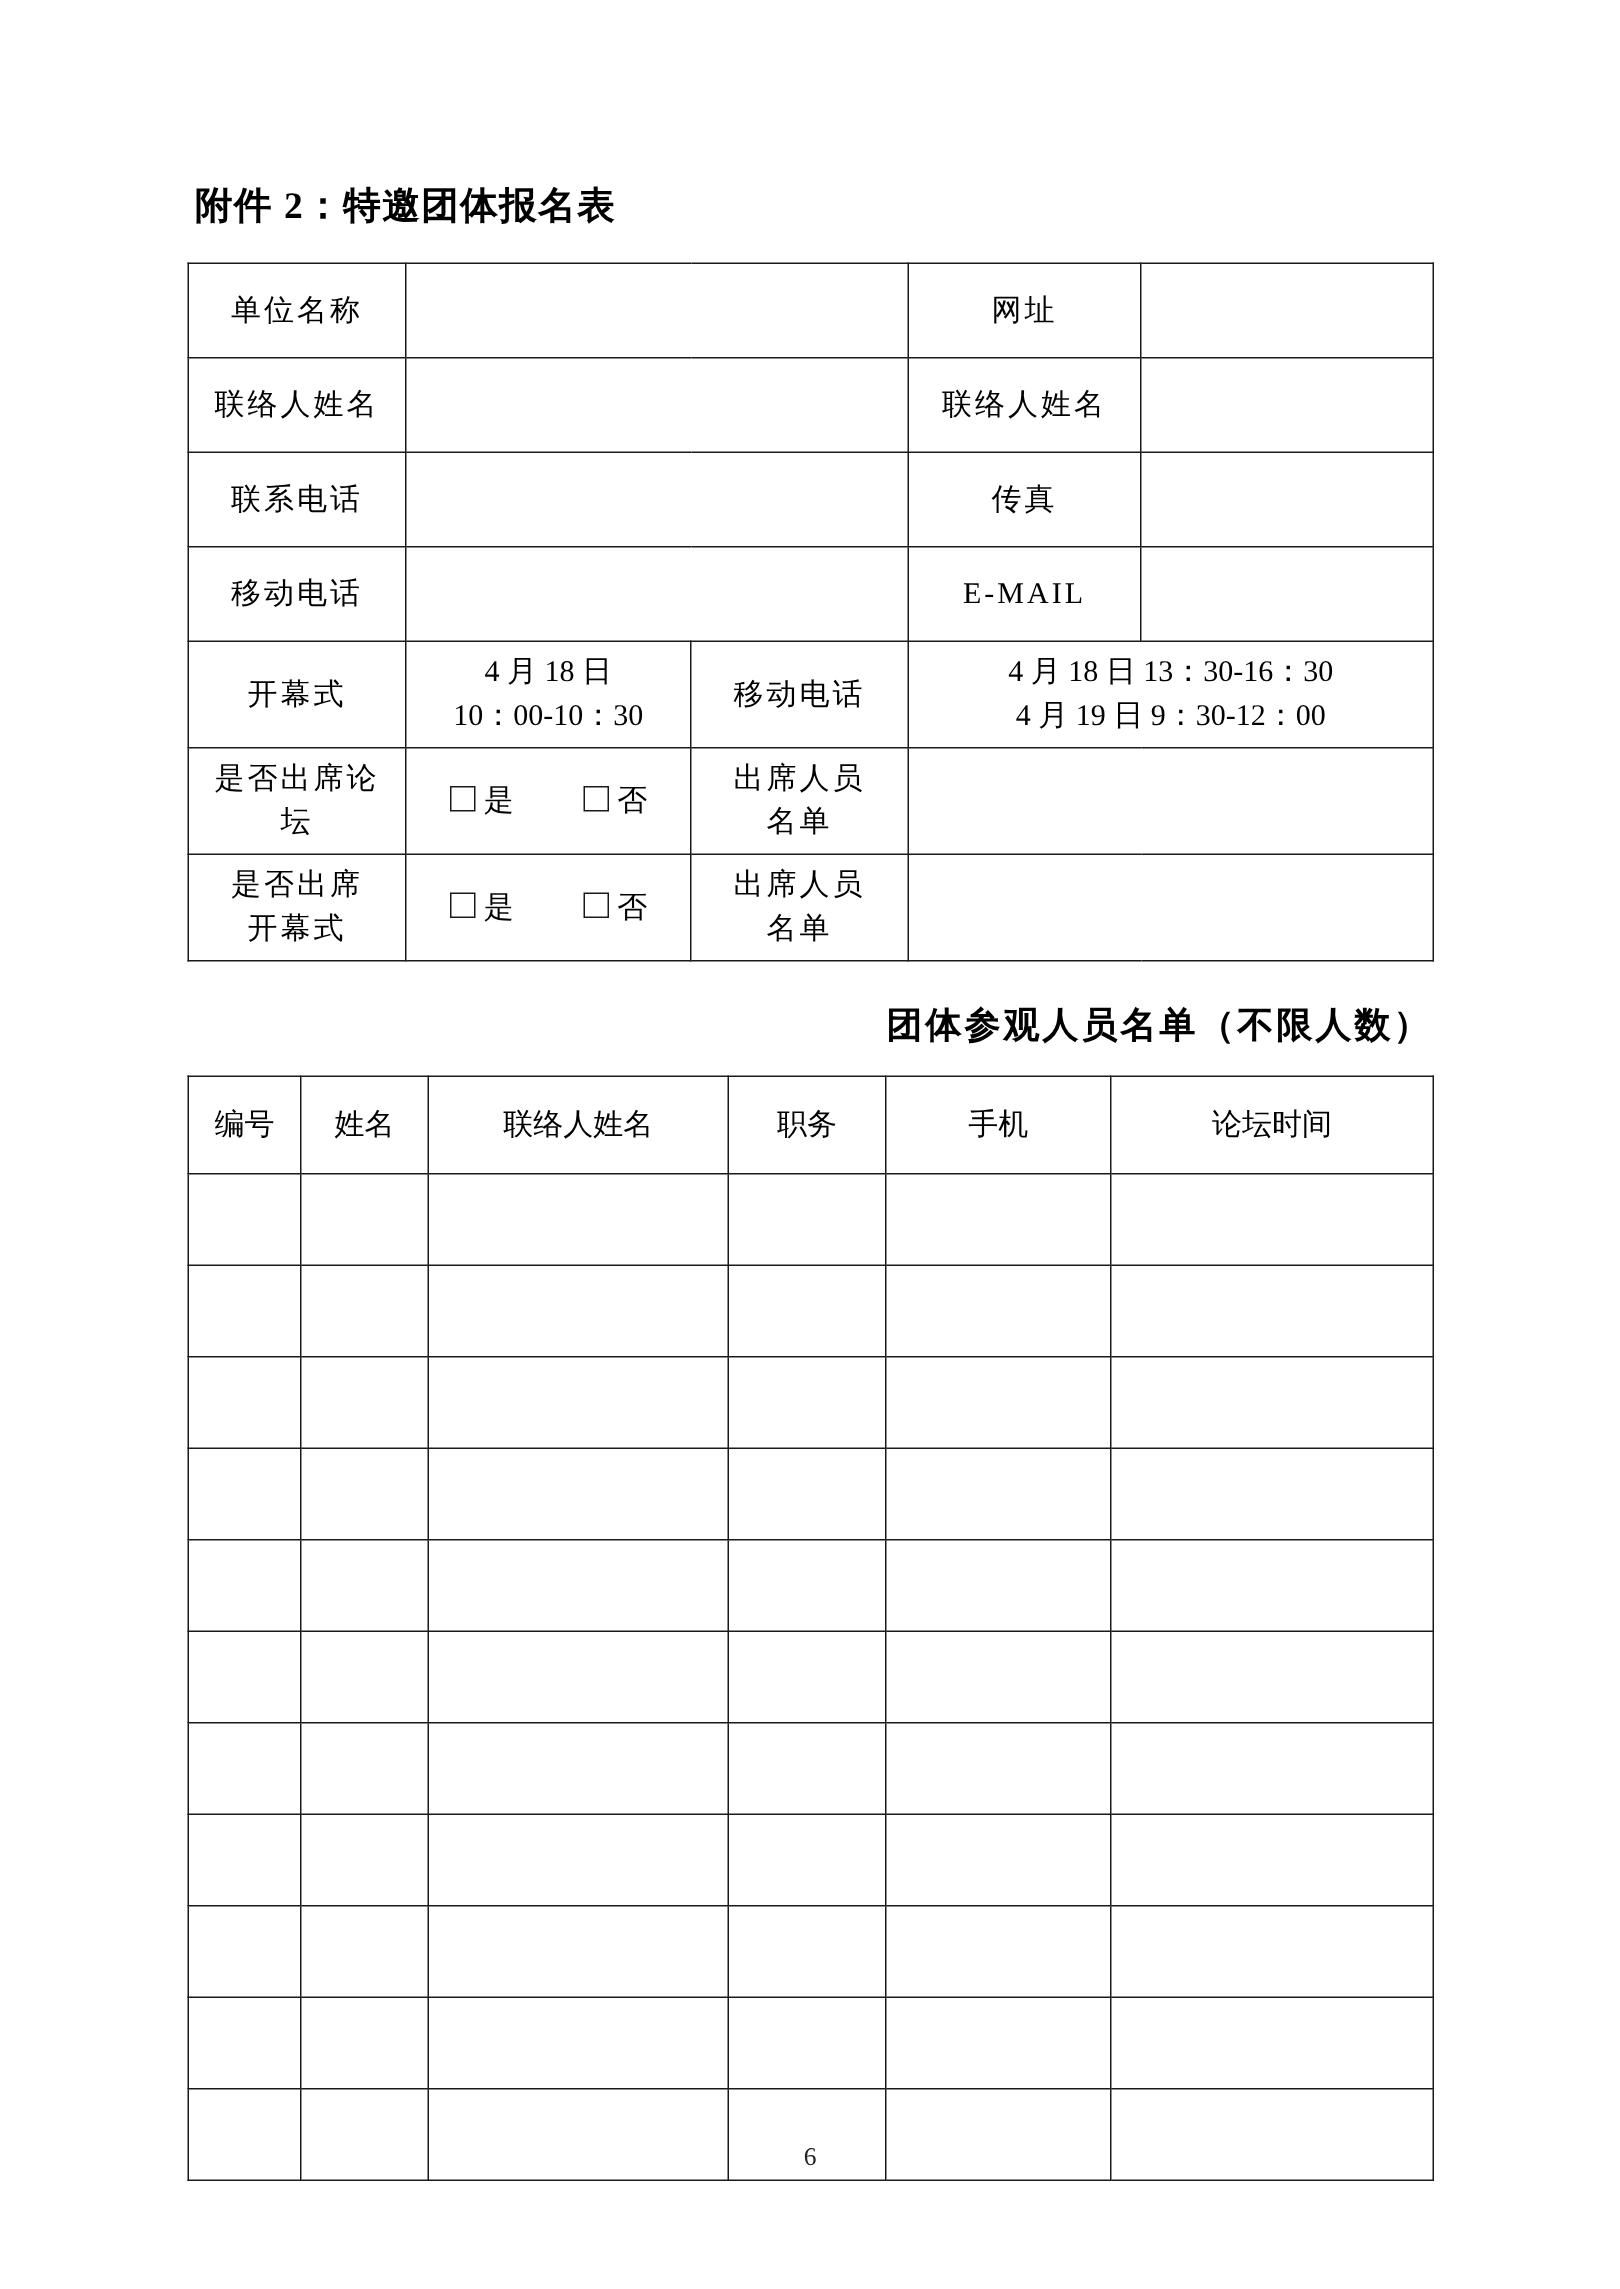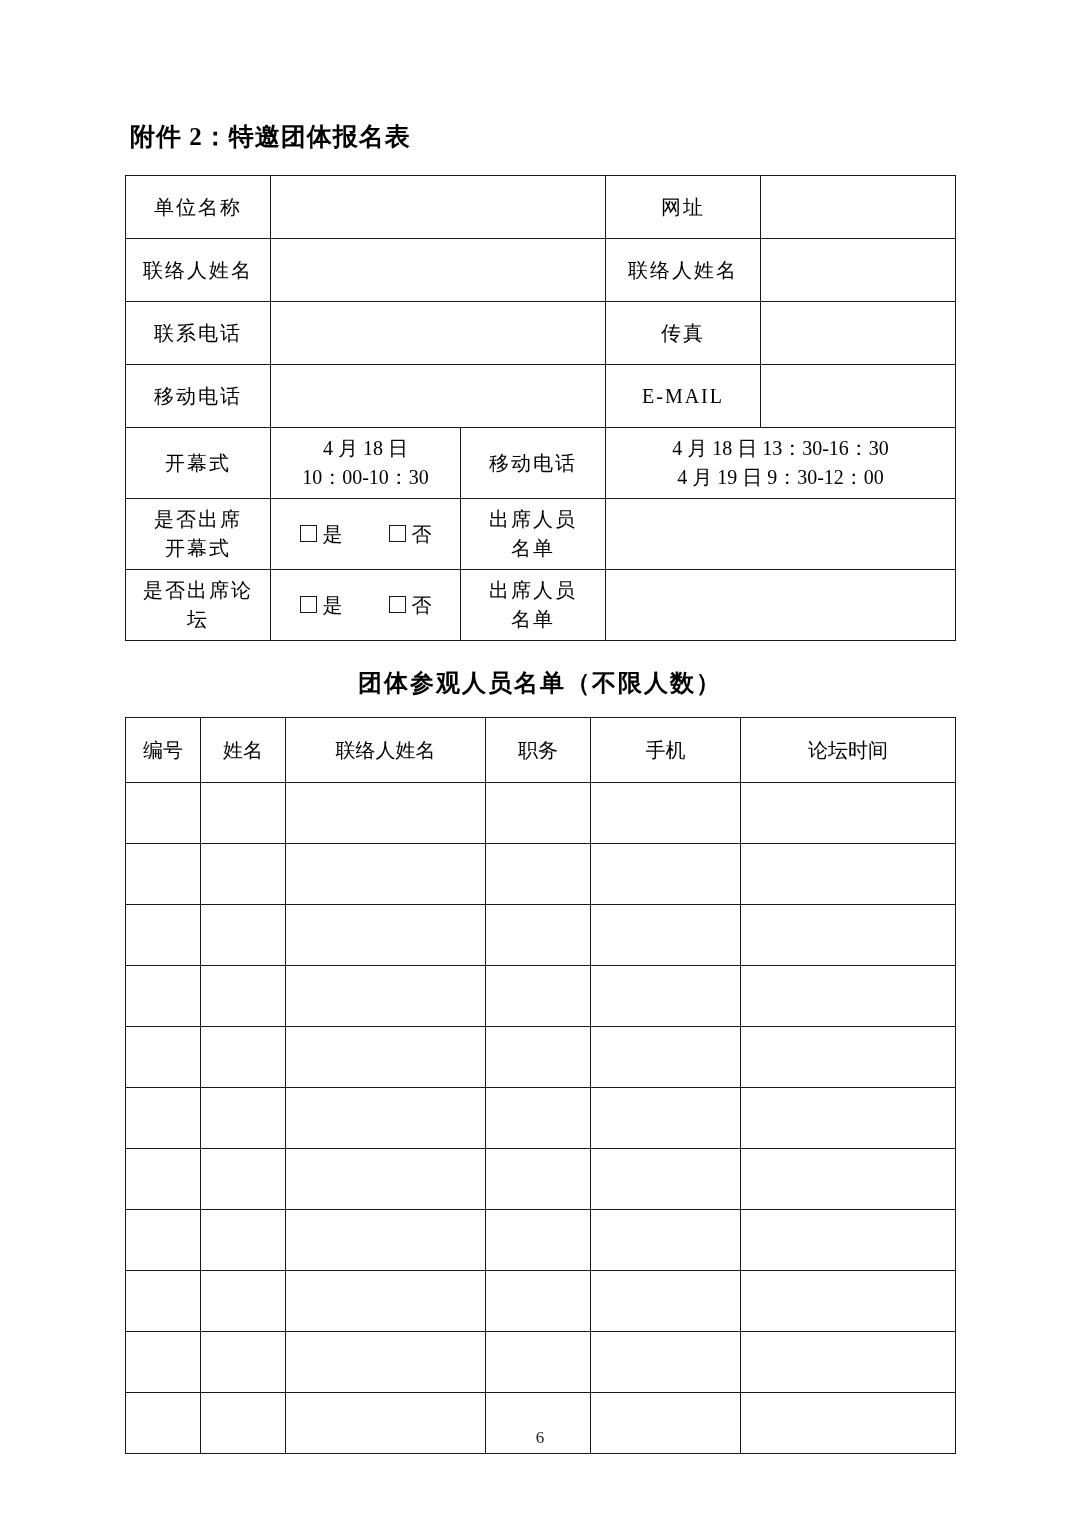--- a/index.html
+++ b/index.html
@@ -51,21 +51,21 @@
     width: 15px;
     height: 15px;
     border: 1.5px solid #1a1a1a;
     margin-right: 6px;
     vertical-align: -1px;
   }
   .opt { display: inline-block; margin: 0 16px; white-space: nowrap; }
   .date-opts { display: flex; justify-content: space-around; align-items: center; }
   .yn { display: flex; justify-content: center; gap: 46px; }
   .section-title {
-    text-align: center;
+    text-align: right;
     font-size: 24px;
     font-weight: bold;
     letter-spacing: 2px;
     margin: 26px 0 18px 0;
   }
   .list-table td { height: 48px; }
   .list-table thead td { height: 52px; font-size: 20px; font-family: Liberation Serif, serif; }
   .page-number {
     position: absolute;
     bottom: 78px;
@@ -124,39 +124,39 @@
           <div>10：00-10：30</div>
         </td>
         <td class="label">移动电话</td>
         <td colspan="2" class="cell-lines">
           <div>4 月 18 日 13：30-16：30</div>
           <div>4 月 19 日 9：30-12：00</div>
         </td>
       </tr>
       <tr>
         <td class="label cell-lines">
-          <div>是否出席</div>
-          <div>开幕式</div>
+          <div>是否出席论</div>
+          <div>坛</div>
         </td>
         <td>
           <div class="yn">
             <span><span class="chk"></span><span>是</span></span>
             <span><span class="chk"></span><span>否</span></span>
           </div>
         </td>
         <td class="label cell-lines">
           <div>出席人员</div>
           <div>名单</div>
         </td>
         <td colspan="2"></td>
       </tr>
       <tr>
         <td class="label cell-lines">
-          <div>是否出席论</div>
-          <div>坛</div>
+          <div>是否出席</div>
+          <div>开幕式</div>
         </td>
         <td>
           <div class="yn">
             <span><span class="chk"></span><span>是</span></span>
             <span><span class="chk"></span><span>否</span></span>
           </div>
         </td>
         <td class="label cell-lines">
           <div>出席人员</div>
           <div>名单</div>

